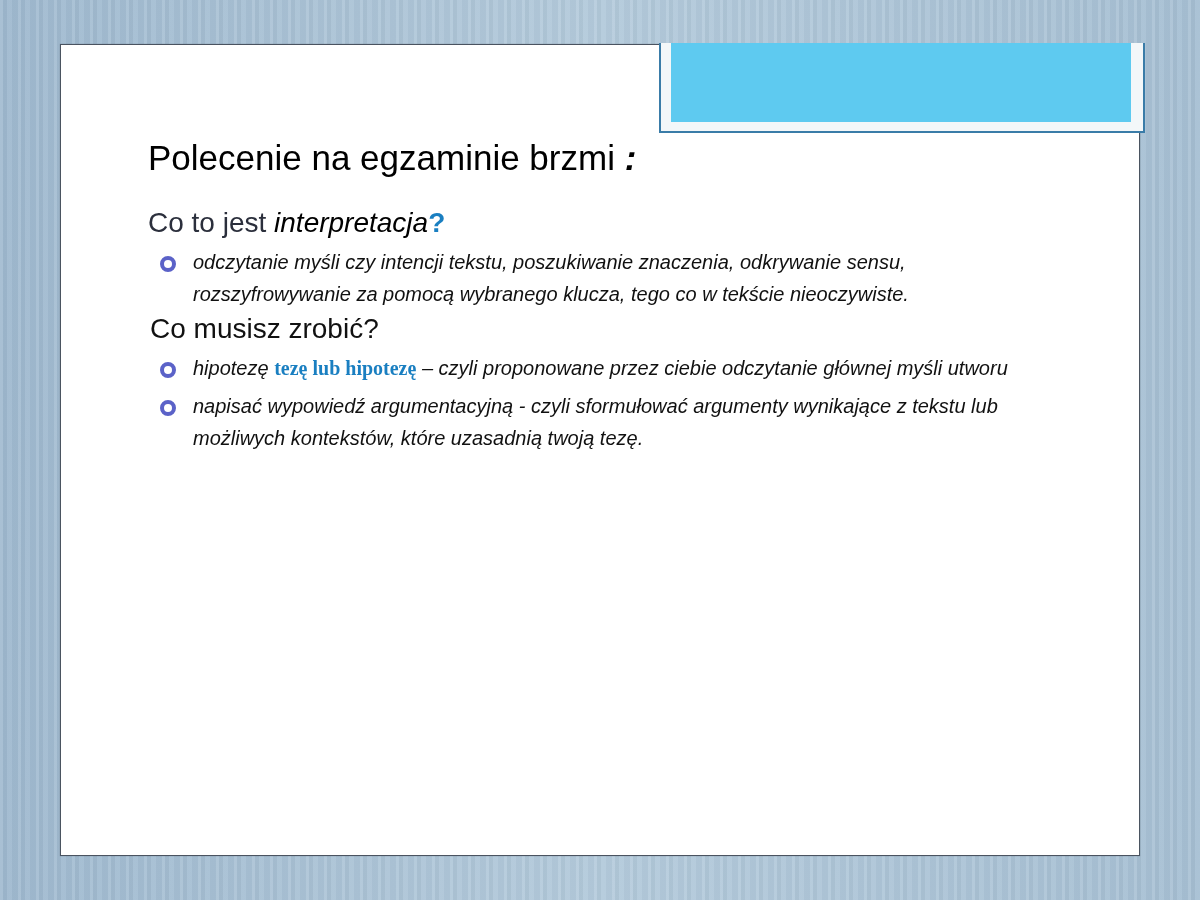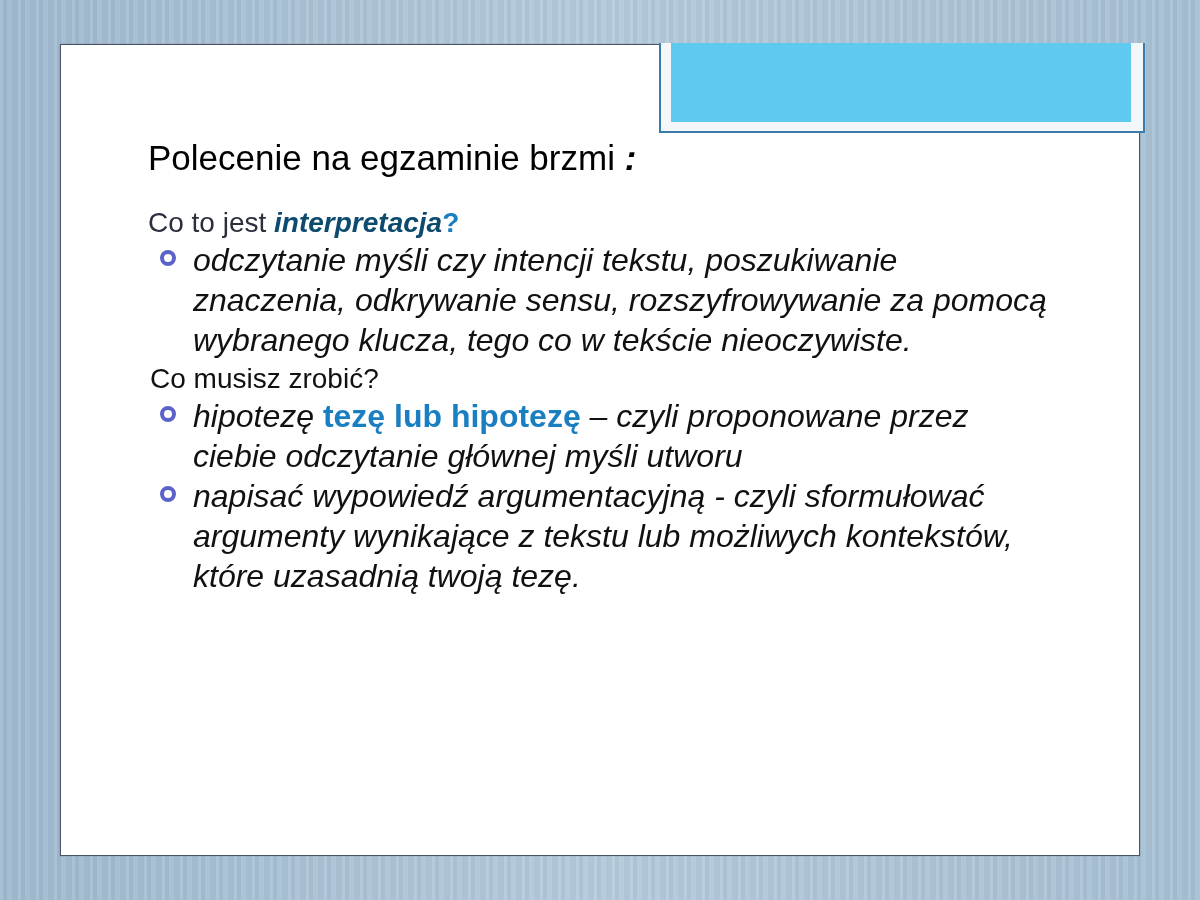--- a/index.html
+++ b/index.html
@@ -56,57 +56,58 @@
   .heading .line1 { font-weight: normal; }
   .heading .colon { font-weight: bold; font-style: italic; }
   .heading .cmd { font-weight: bold; font-style: italic; }
   .q1 {
     margin-top: 22px;
     font-size: 28px;
     line-height: 34px;
     color: #2b2f3c;
   }
   .accent {
-    color: #0c4a6e;
-    font-weight: bold;
+    color: #000000;
+    font-weight: normal;
     font-style: italic;
   }
   .accent-q { color: #1a7fc1; font-weight: bold; }
   .q2 {
     margin-top: 2px;
     margin-left: 2px;
     font-size: 28px;
     line-height: 34px;
     color: #111;
   }
   ul.bullets {
     list-style: none;
     margin: 0; padding: 0;
   }
   ul.bullets li {
     position: relative;
     padding-left: 45px;
-    font-size: 32px;
-    line-height: 40px;
+    font-size: 20px;
+    line-height: 32px;
     font-style: italic;
     color: #111;
-    margin-top: 0;
+    margin-top: 6px;
   }
   ul.bullets li .bullet {
     position: absolute;
     left: 12px; top: 10px;
     width: 8px; height: 8px;
     border: 4px solid #5b62c8;
     border-radius: 50%;
     background: #fff;
   }
   .accent-inline {
     color: #1a7fc1;
     font-weight: bold;
     font-style: normal;
+    font-family: Liberation Serif, serif;
   }
 </style>
 </head>
 <body>
 
 <div class="card">
   <div class="title-box">
     <div class="title-box-inner"></div>
   </div>
 </div>

